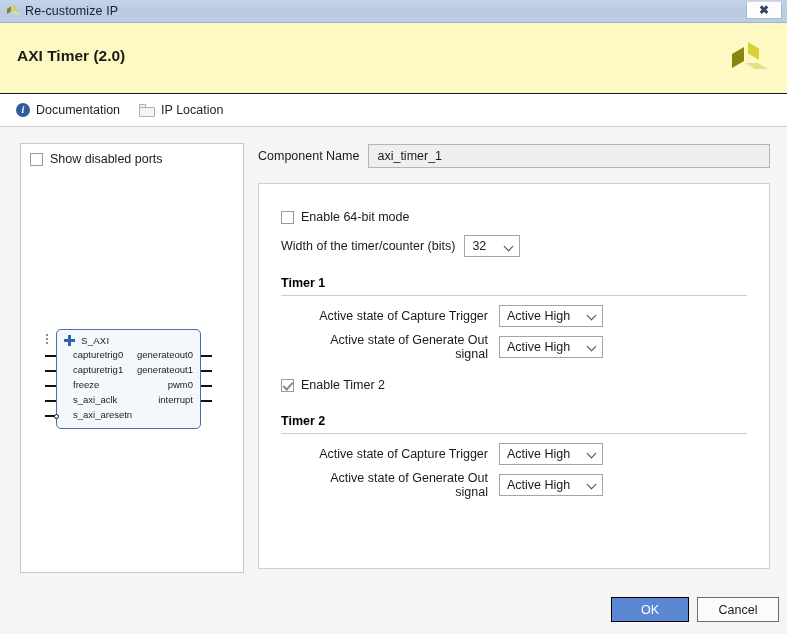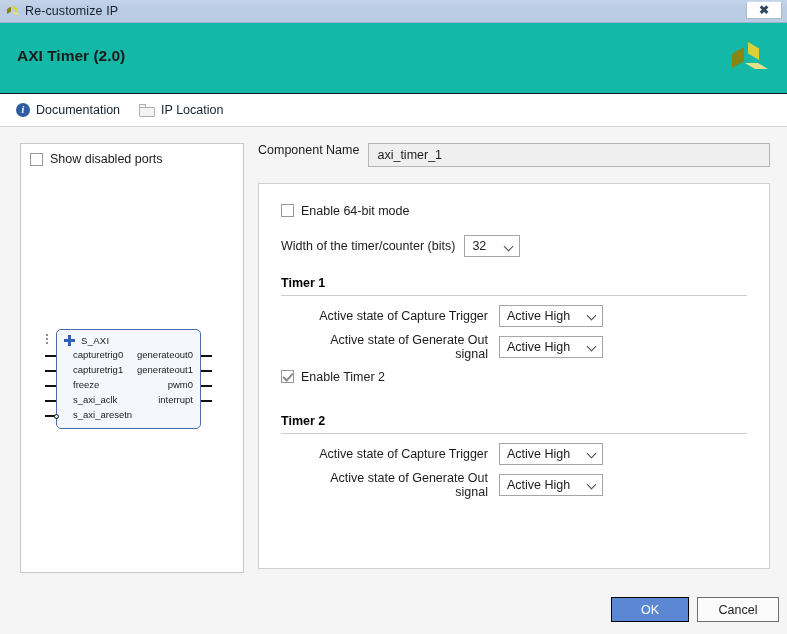--- a/index.html
+++ b/index.html
@@ -59,21 +59,21 @@
     font-weight: bold;
     line-height: 1;
     font-family: "Liberation Sans", sans-serif;
   }
 
   
   .header {
     position: absolute;
     left: 0; top: 23px;
     width: 787px; height: 70px;
-    background: #14b8a6;
+    background: #fef9c3;
     border-bottom: 3px solid #0f172a;
   }
   .header-title {
     position: absolute;
     left: 17px; top: 24px;
     font-size: 15.5px;
     font-weight: bold;
     color: #1b1b1b;
   }
   .xilinx-logo {
@@ -261,20 +261,21 @@
   }
 
   
   .opts-wrap {
     position: absolute;
     left: 258px; top: 15px;
     width: 512px; height: 430px;
   }
   .compname-row {
     display: flex;
+    align-items: center;
     height: 26px;
     margin-bottom: 14px;
   }
   .compname-label {
     font-size: 12.5px;
     color: #1b1b1b;
     margin-right: 9px;
     white-space: nowrap;
   }
   .compname-field {
@@ -294,20 +295,21 @@
     position: relative;
     width: 512px;
     height: 386px;
     background: #ffffff;
     border: 1px solid #cfcfcf;
     box-sizing: border-box;
     padding: 20px 22px 0 22px;
   }
   .opt-row {
     display: flex;
+    align-items: center;
     height: 30px;
   }
   .opt-row.tight { height: 26px; }
   .field-label {
     font-size: 12.5px;
     color: #1b1b1b;
   }
   .select {
     height: 22px;
     min-width: 56px;

